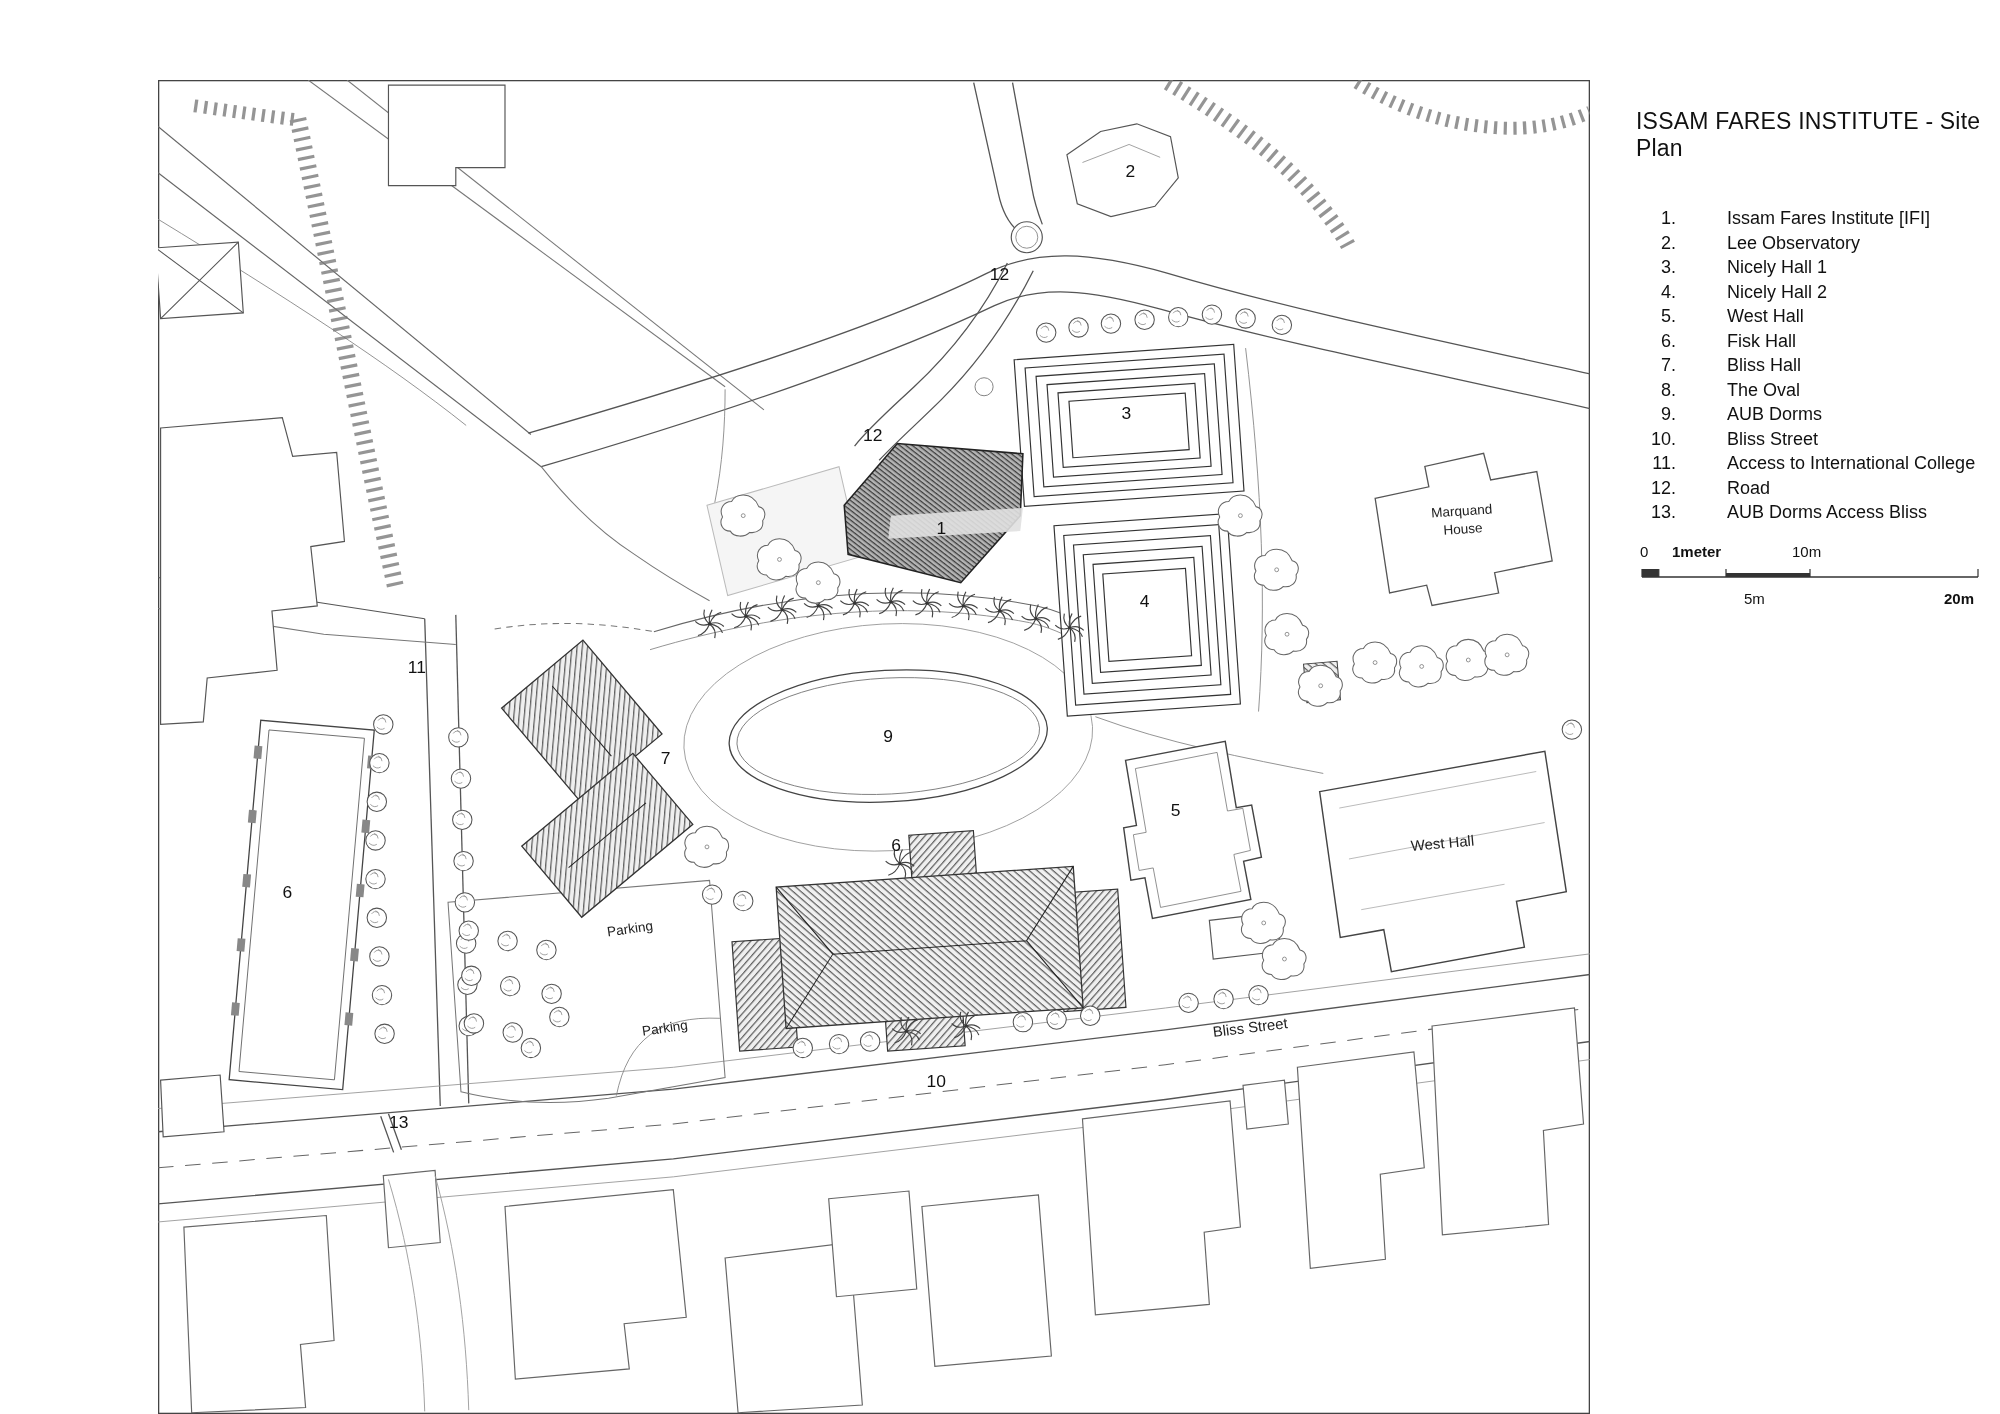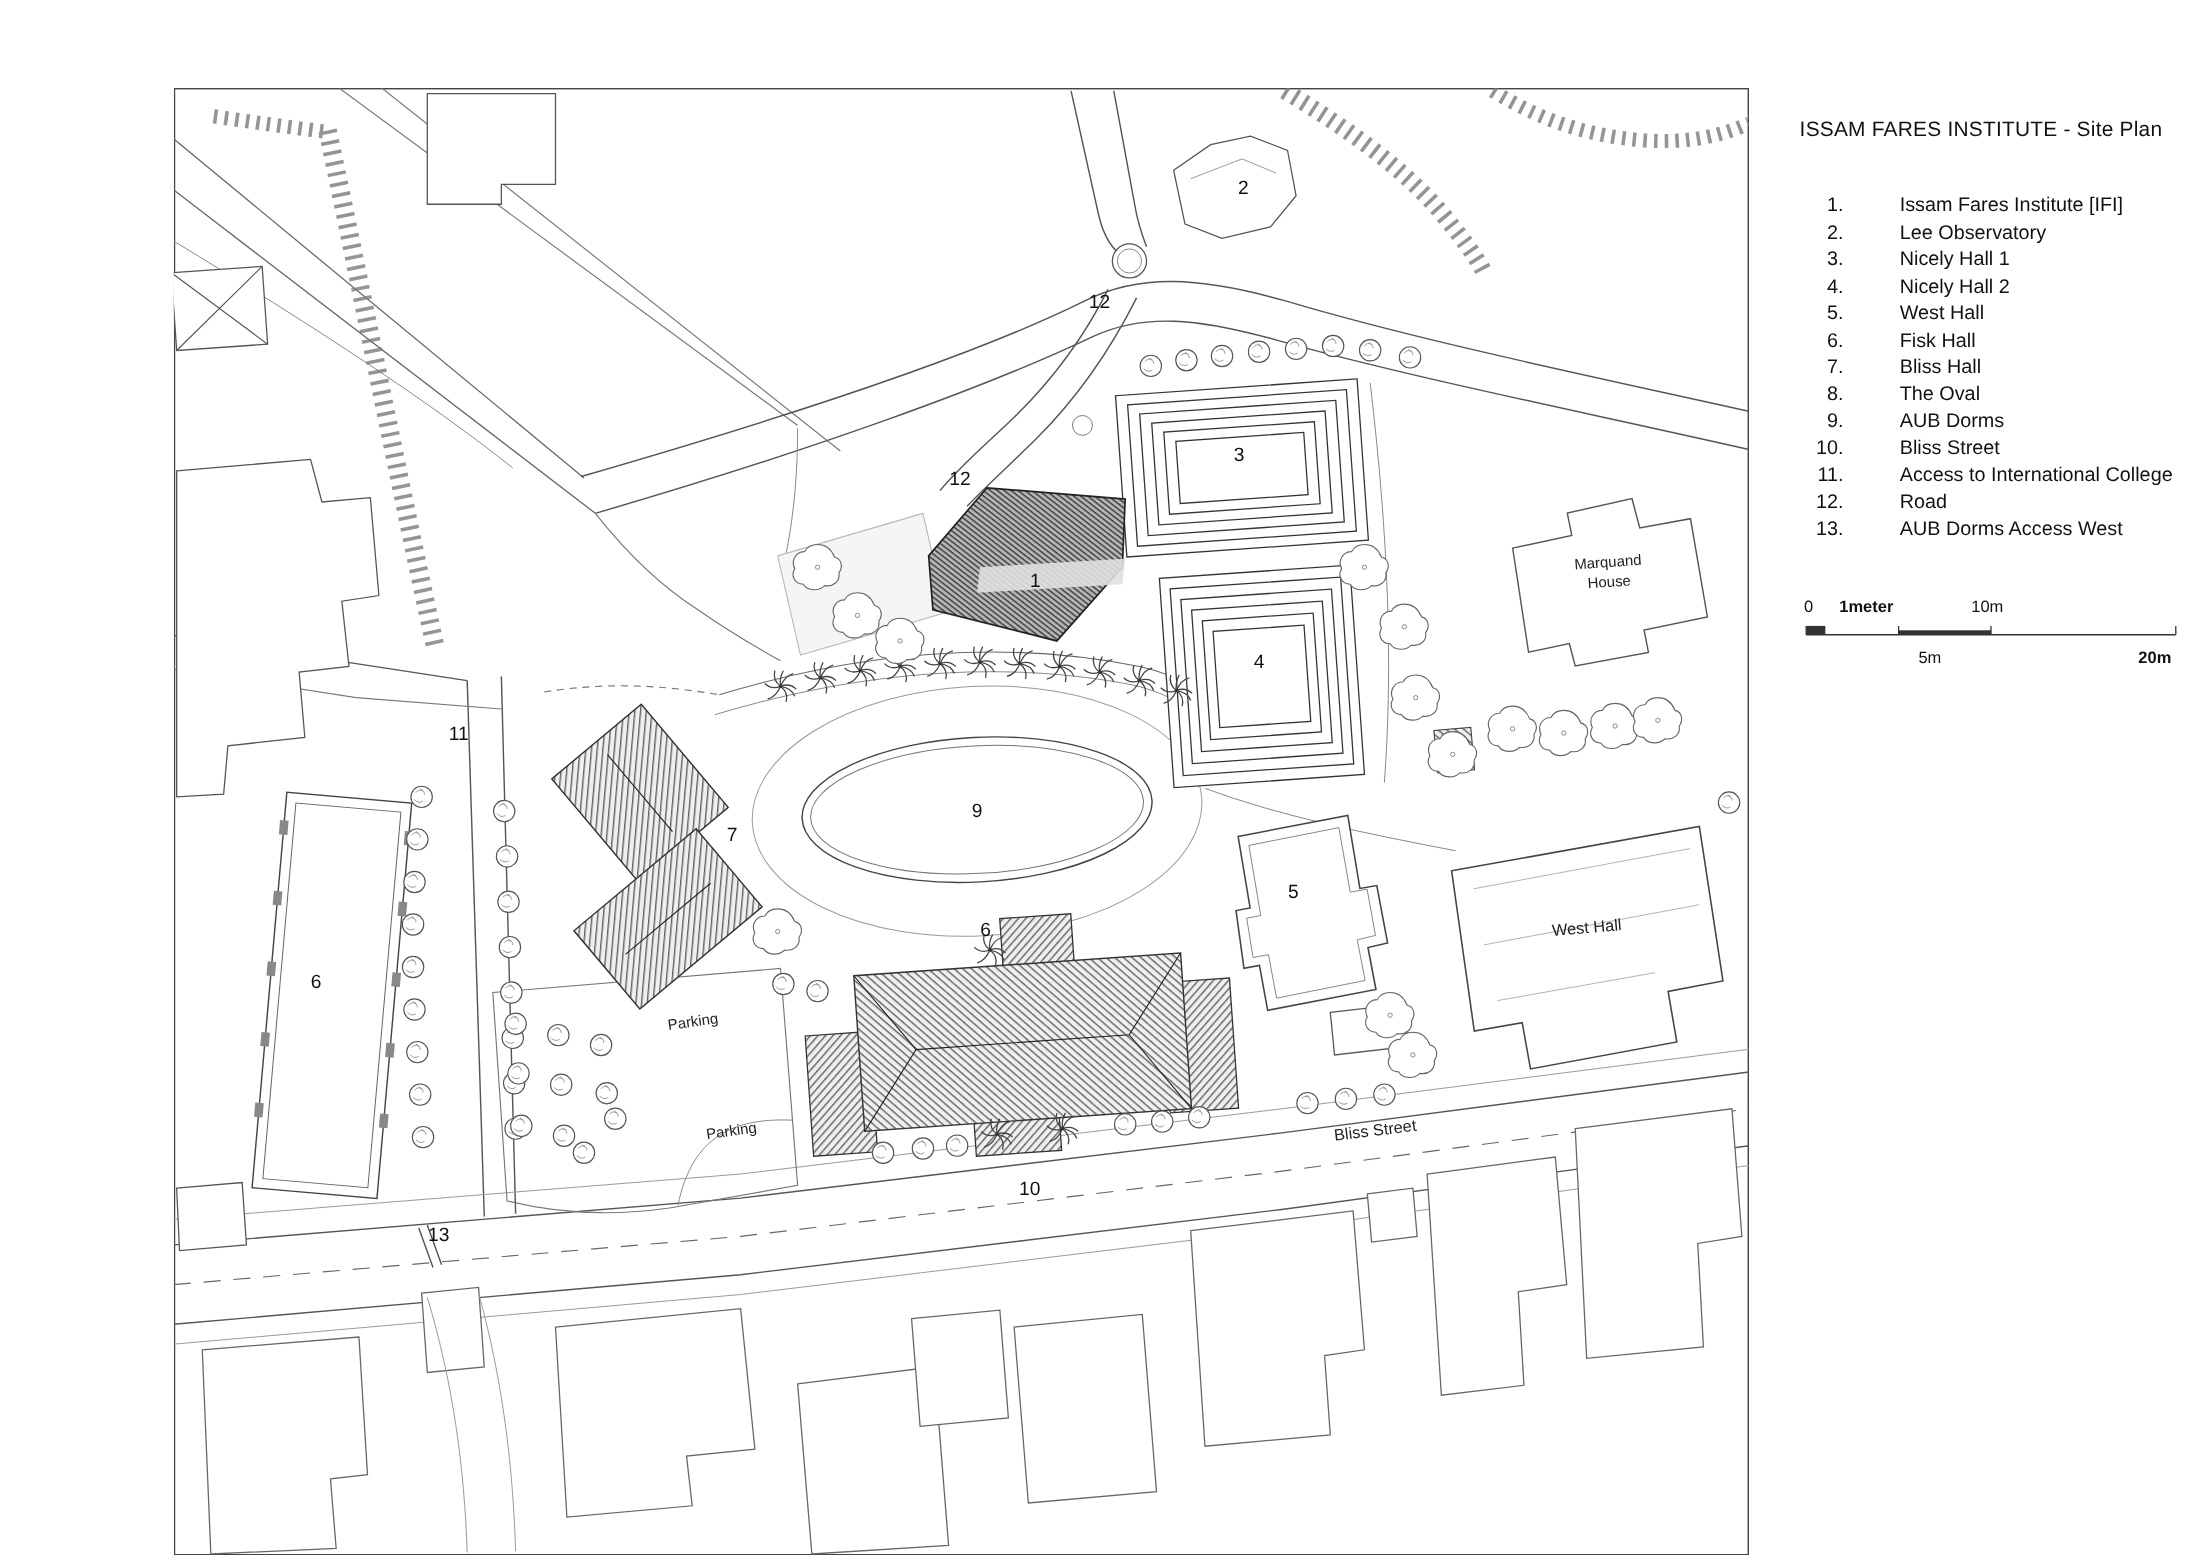--- a/index.html
+++ b/index.html
@@ -4,21 +4,21 @@
 <style>
   html,body{margin:0;padding:0;background:#fff;}
   body{width:2000px;height:1414px;font-family:"Liberation Sans",sans-serif;color:#111;}
   .page{position:relative;width:2000px;height:1414px;background:#fff;overflow:hidden;}
   .plan-svg{position:absolute;left:158px;top:80px;width:1432px;height:1334px;}
   svg text{font-family:"Liberation Sans",sans-serif;}
   .lbl{font-size:13.5px;fill:#111;text-anchor:middle;}
   .lbl-sm{font-size:10.5px;fill:#222;text-anchor:middle;}
   .lbl-md{font-size:11.5px;fill:#222;text-anchor:middle;}
   .legend{position:absolute;left:1636px;top:108px;width:360px;}
-  .legend-title{font-size:19px;letter-spacing:.2px;}
+  .legend-title{font-size:23px;letter-spacing:.2px;}
   .legend-list{list-style:none;margin:44px 0 0 0;padding:0;}
   .legend-item{display:flex;font-size:18px;line-height:24.5px;}
   .legend-item .num{width:40px;text-align:right;padding-right:11px;flex:0 0 auto;}
   .legend-item .lab{flex:1;margin-left:40px;}
   .scalebar{position:absolute;left:1640px;top:543px;width:346px;height:64px;font-size:15px;}
   .scalebar .sl{position:absolute;}
   .s0{left:0;top:0;}
   .s1m{left:32px;top:0;font-weight:bold;}
   .s10{left:152px;top:0;}
   .s5{left:72px;bottom:0;margin-left:32px;}
@@ -403,21 +403,21 @@
       <li class="legend-item">
           <span class="num">11.</span>
           <span class="lab">Access to International College</span>
         </li>
       <li class="legend-item">
           <span class="num">12.</span>
           <span class="lab">Road</span>
         </li>
       <li class="legend-item">
           <span class="num">13.</span>
-          <span class="lab">AUB Dorms Access West</span>
+          <span class="lab">AUB Dorms Access Bliss</span>
         </li>
     </ol>
   </div>
 
   <div class="scalebar">
     <span class="sl s0">0</span>
     <span class="sl s1m">1meter</span>
     <span class="sl s10">10m</span>
     <span class="sl s5">5m</span>
     <span class="sl s20">20m</span>

